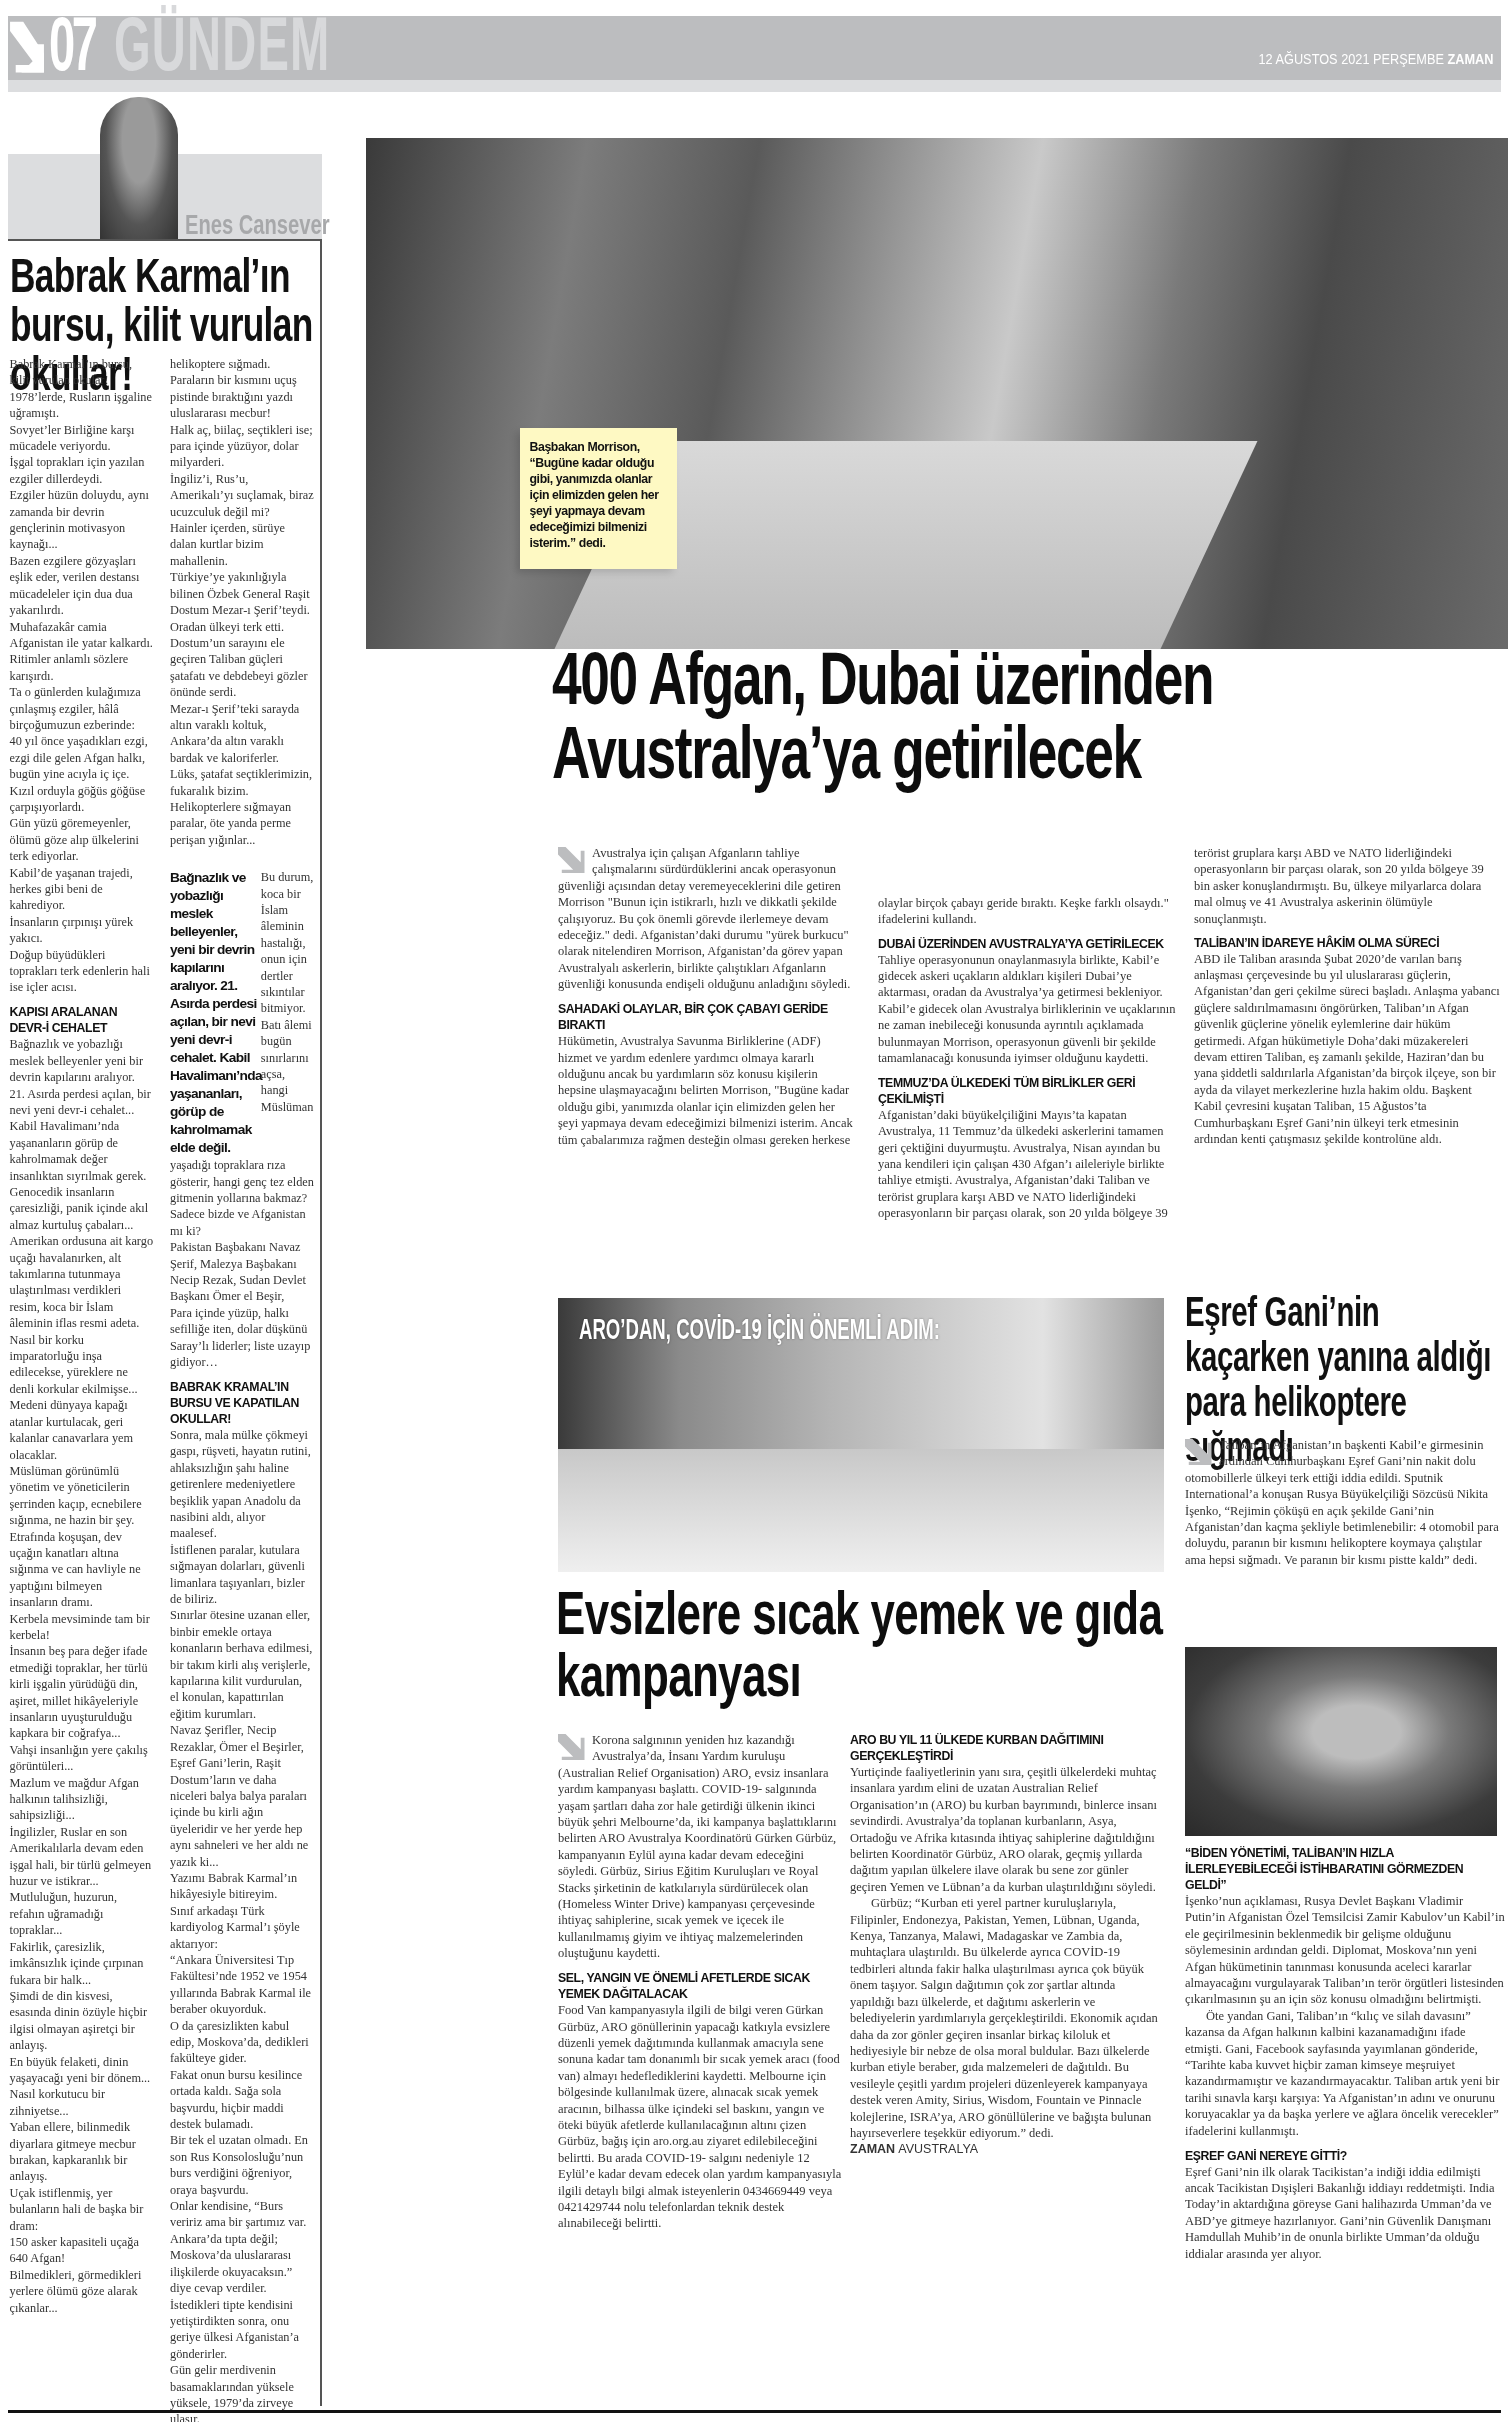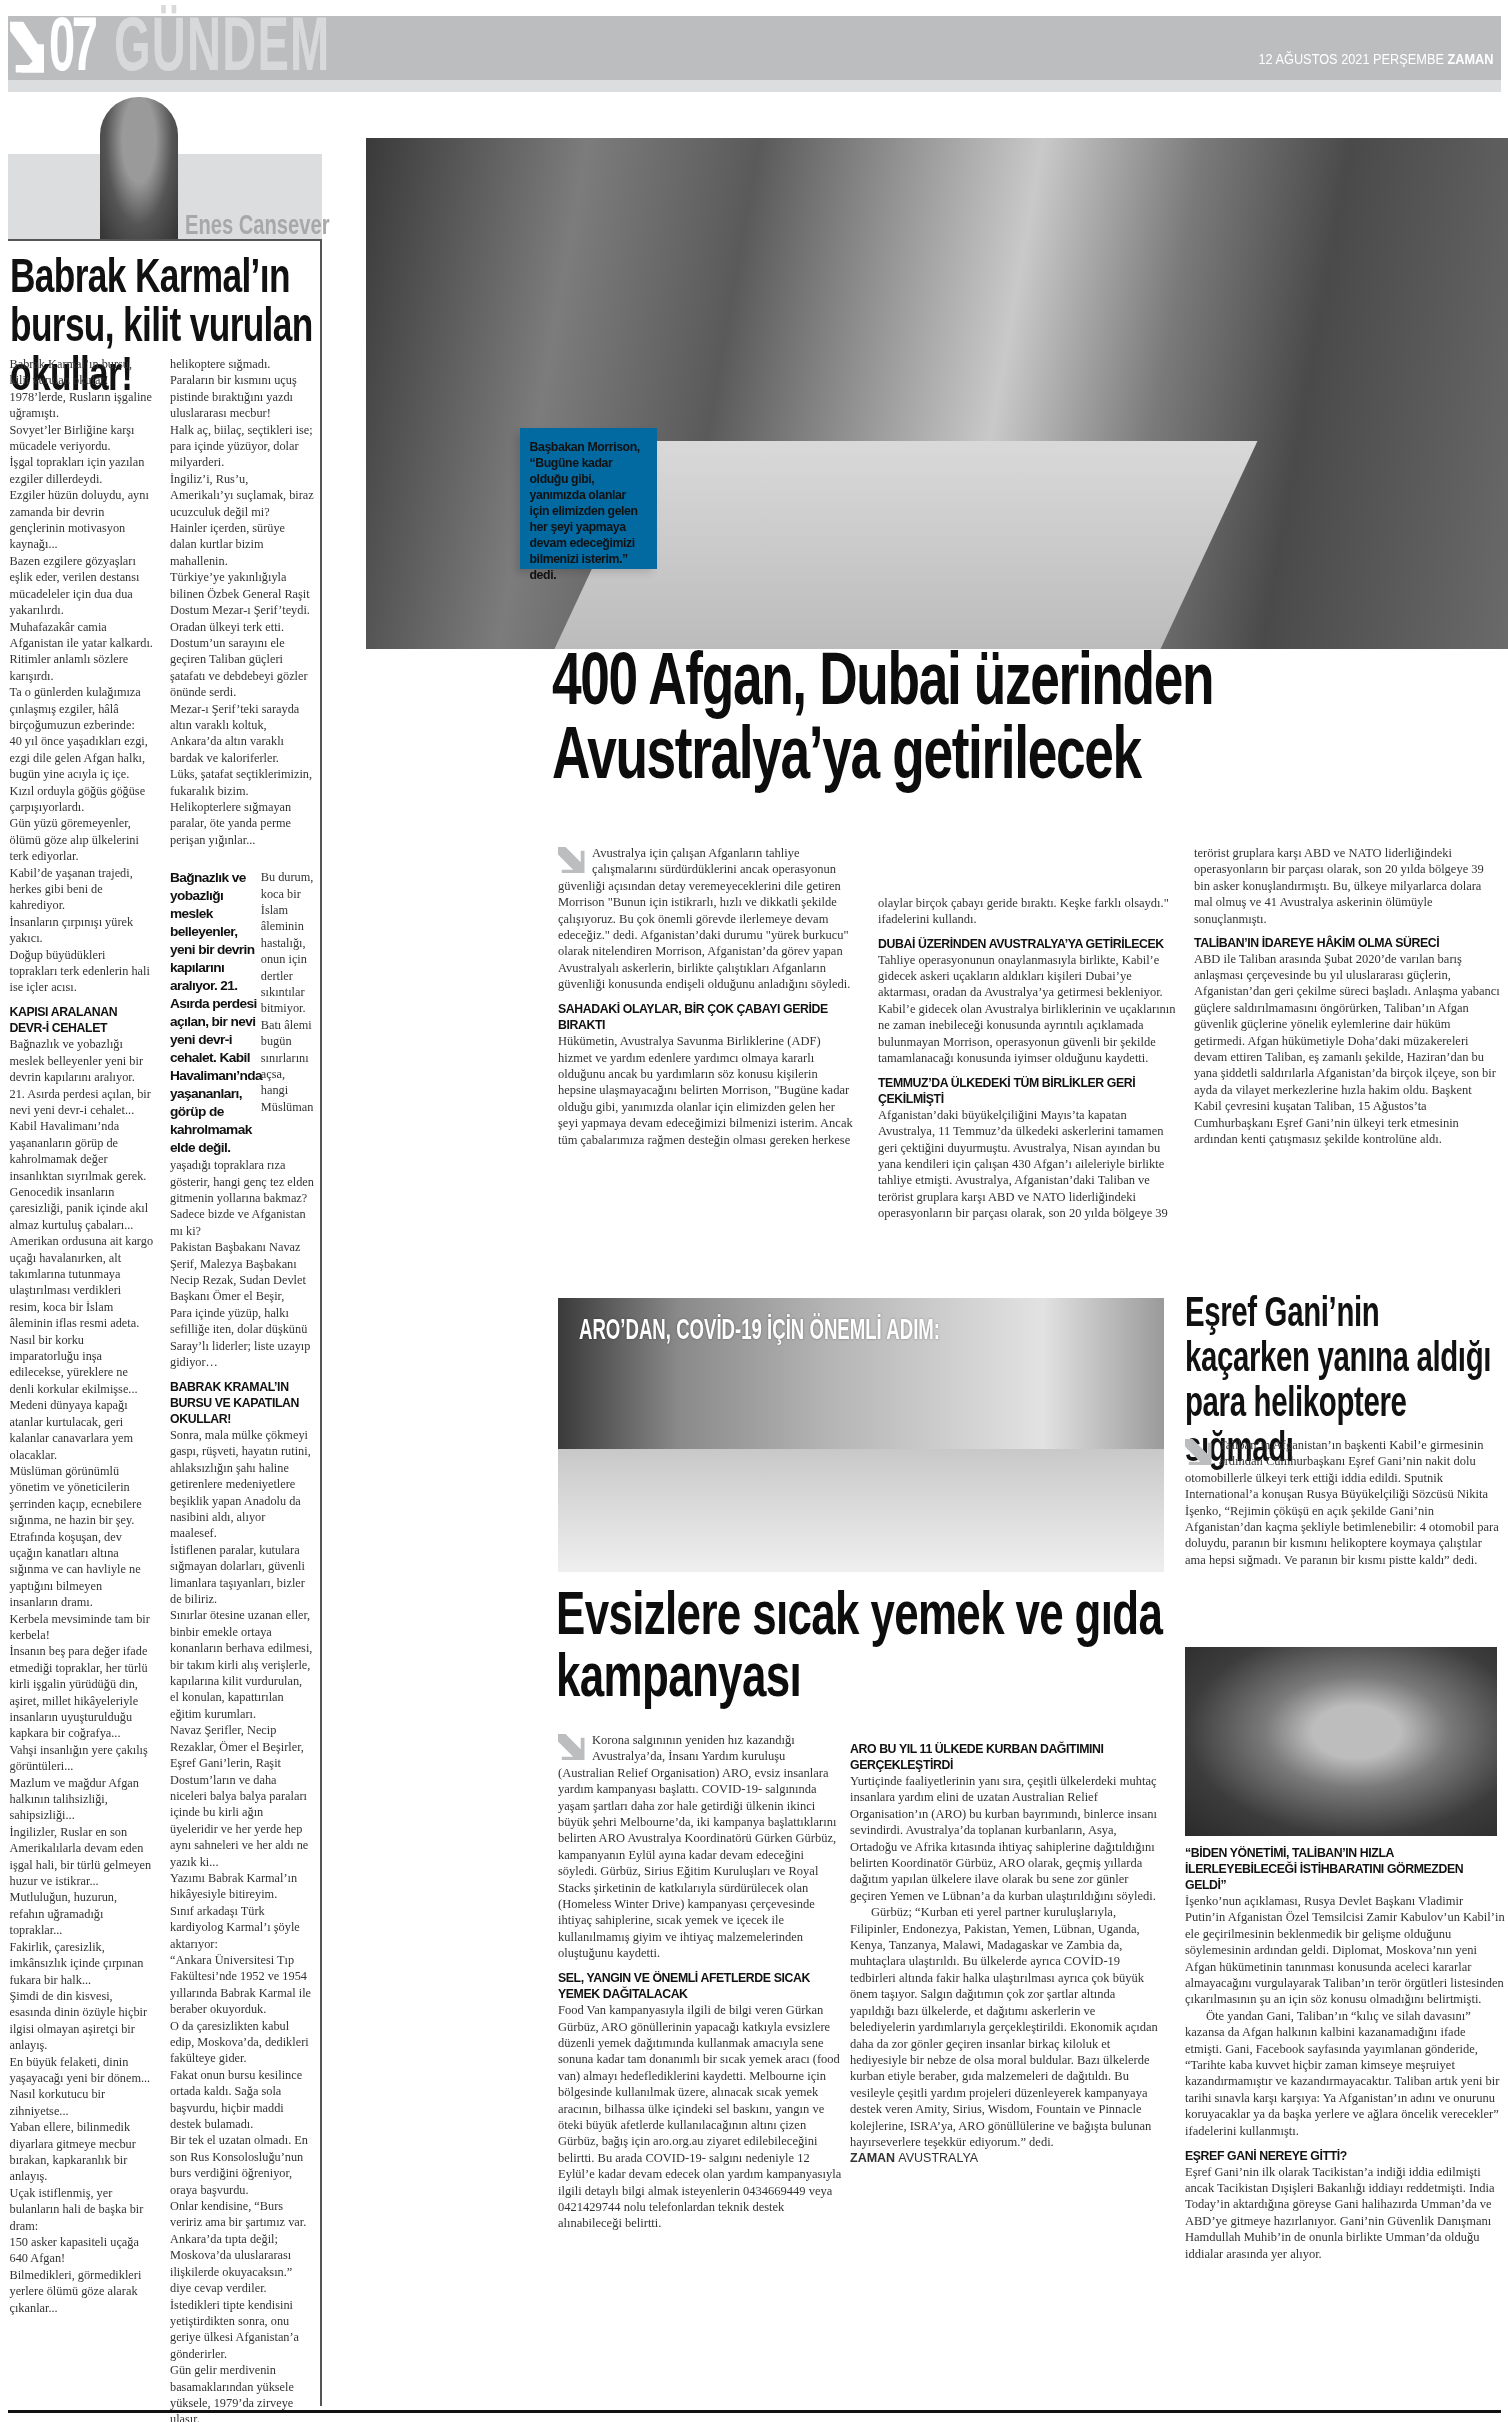--- a/index.html
+++ b/index.html
@@ -25,21 +25,21 @@
 .body-text{font:12.3px/16.4px "Liberation Serif",serif;color:#333}
 .body-text p{margin:0}
 .bold-verse{font:bold 12px/16px "Liberation Sans",sans-serif;color:#111;letter-spacing:-0.5px}
 .subhead{font:bold 12.3px/16px "Liberation Sans",sans-serif;color:#111;text-transform:uppercase;letter-spacing:-0.4px;margin-top:8.5px}
 #col-a{left:9.5px;top:356px;width:144px}
 #col-b{left:170px;top:356px;width:144px}
 #pullquote{font:bold 13.7px/18px "Liberation Sans",sans-serif;color:#111;letter-spacing:-0.6px;float:left;width:87px;margin-right:3.8px}
 
 #main-photo{left:366px;top:138px;width:1142px;height:511px;background:linear-gradient(100deg,#3a3a3a 0%,#7c7c7c 18%,#5a5a5a 32%,#999 45%,#c9c9c9 55%,#7a7a7a 68%,#4a4a4a 80%,#6a6a6a 100%)}
 #main-photo .table{position:absolute;left:237px;top:303px;width:606px;height:208px;background:linear-gradient(180deg,#d9d9d9,#bcbcbc);transform:skewX(-25deg)}
-#photo-caption{left:520px;top:428px;width:137px;height:141px;background:#0369a1;padding:11.4px 9.5px;font:bold 12.3px/16px "Liberation Sans",sans-serif;color:#111;letter-spacing:-0.4px;box-shadow:-3.8px 3.8px 7.6px rgba(0,0,0,.15)}
+#photo-caption{left:520px;top:428px;width:157px;height:141px;background:#fef9c3;padding:11.4px 9.5px;font:bold 12.3px/16px "Liberation Sans",sans-serif;color:#111;letter-spacing:-0.4px;box-shadow:-3.8px 3.8px 7.6px rgba(0,0,0,.15)}
 #main-headline{left:552px;top:642px;width:956px;font:bold 74px/74px "Liberation Sans",sans-serif;color:#0d0d0d;letter-spacing:-1.9px;transform:scaleX(.72);transform-origin:left top;width:1325px}
 .arrow-icon{display:inline-block;width:26.5px;height:26.5px;float:left;margin:1.9px 7.6px 0 0}
 .news-col{font:12.5px/16.4px "Liberation Serif",serif;color:#333}
 #news-c1{left:558px;top:845px;width:295px}
 #news-c2{left:878px;top:895px;width:301px}
 #news-c3{left:1194px;top:845px;width:308px}
 
 #aro-photo{left:558px;top:1298px;width:606px;height:274px;background:linear-gradient(90deg,#3a3a3a 0%,#8a8a8a 20%,#b5b5b5 45%,#cfcfcf 65%,#e2e2e2 80%,#9a9a9a 100%);overflow:hidden}
 #aro-photo .floor{position:absolute;left:0;bottom:0;width:100%;height:123px;background:linear-gradient(180deg,#c8c8c8,#efefef)}
 #aro-kicker{left:579px;top:1311px;font:bold 30px/36px "Liberation Sans",sans-serif;color:#fff;transform:scaleX(.62);transform-origin:left top;white-space:nowrap;text-shadow:0 0 2.8px rgba(0,0,0,.4)}
@@ -201,21 +201,21 @@
 <div id="aro-headline" class="abs">Evsizlere sıcak yemek ve gıda kampanyası</div>
 <div id="aro-c1" class="abs news-col">
   <svg class="arrow-icon" viewBox="0 0 28 28">
       <polygon points="0,0 8,0 24,16 24,4 28,4 28,28 4,28 4,24 16,24 0,8" fill="#bcbdbf"></polygon>
     </svg>
   <span>Korona salgınının yeniden hız kazandığı Avustralya’da, İnsanı Yardım kuruluşu (Australian Relief Organisation) ARO, evsiz insanlara yardım kampanyası başlattı. COVID-19- salgınında yaşam şartları daha zor hale getirdiği ülkenin ikinci büyük şehri Melbourne’da, iki kampanya başlattıklarını belirten ARO Avustralya Koordinatörü Gürken Gürbüz, kampanyanın Eylül ayına kadar devam edeceğini söyledi. Gürbüz, Sirius Eğitim Kuruluşları ve Royal Stacks şirketinin de katkılarıyla sürdürülecek olan (Homeless Winter Drive) kampanyası çerçevesinde ihtiyaç sahiplerine, sıcak yemek ve içecek ile kullanılmamış giyim ve ihtiyaç malzemelerinden oluştuğunu kaydetti.</span>
   <div class="subhead">SEL, YANGIN VE ÖNEMLİ AFETLERDE SICAK YEMEK DAĞITALACAK</div>
   <div>Food Van kampanyasıyla ilgili de bilgi veren Gürkan Gürbüz, ARO gönüllerinin yapacağı katkıyla evsizlere düzenli yemek dağıtımında kullanmak amacıyla sene sonuna kadar tam donanımlı bir sıcak yemek aracı (food van) almayı hedeflediklerini kaydetti. Melbourne için bölgesinde kullanılmak üzere, alınacak sıcak yemek aracının, bilhassa ülke içindeki sel baskını, yangın ve öteki büyük afetlerde kullanılacağının altını çizen Gürbüz, bağış için aro.org.au ziyaret edilebileceğini belirtti. Bu arada COVID-19- salgını nedeniyle 12 Eylül’e kadar devam edecek olan yardım kampanyasıyla ilgili detaylı bilgi almak isteyenlerin 0434669449 veya 0421429744 nolu telefonlardan teknik destek alınabileceği belirtti.</div>
 </div>
 <div id="aro-c2" class="abs news-col">
-  <div class="subhead" style="margin-top:9px">ARO BU YIL 11 ÜLKEDE KURBAN DAĞITIMINI GERÇEKLEŞTİRDİ</div>
+  <div class="subhead" style="margin-top:0">ARO BU YIL 11 ÜLKEDE KURBAN DAĞITIMINI GERÇEKLEŞTİRDİ</div>
   <div>Yurtiçinde faaliyetlerinin yanı sıra, çeşitli ülkelerdeki muhtaç insanlara yardım elini de uzatan Australian Relief Organisation’ın (ARO) bu kurban bayrımındı, binlerce insanı sevindirdi. Avustralya’da toplanan kurbanların, Asya, Ortadoğu ve Afrika kıtasında ihtiyaç sahiplerine dağıtıldığını belirten Koordinatör Gürbüz, ARO olarak, geçmiş yıllarda dağıtım yapılan ülkelere ilave olarak bu sene zor günler geçiren Yemen ve Lübnan’a da kurban ulaştırıldığını söyledi.</div>
   <div style="text-indent:21px">Gürbüz; “Kurban eti yerel partner kuruluşlarıyla, Filipinler, Endonezya, Pakistan, Yemen, Lübnan, Uganda, Kenya, Tanzanya, Malawi, Madagaskar ve Zambia da, muhtaçlara ulaştırıldı. Bu ülkelerde ayrıca COVİD-19 tedbirleri altında fakir halka ulaştırılması ayrıca çok büyük önem taşıyor. Salgın dağıtımın çok zor şartlar altında yapıldığı bazı ülkelerde, et dağıtımı askerlerin ve belediyelerin yardımlarıyla gerçekleştirildi. Ekonomik açıdan daha da zor gönler geçiren insanlar birkaç kiloluk et hediyesiyle bir nebze de olsa moral buldular. Bazı ülkelerde kurban etiyle beraber, gıda malzemeleri de dağıtıldı. Bu vesileyle çeşitli yardım projeleri düzenleyerek kampanyaya destek veren Amity, Sirius, Wisdom, Fountain ve Pinnacle kolejlerine, ISRA’ya, ARO gönüllülerine ve bağışta bulunan hayırseverlere teşekkür ediyorum.” dedi.</div>
   <div><b class="cond">ZAMAN</b> <span class="cond">AVUSTRALYA</span></div>
 </div>
 
 <div id="gani-headline" class="abs">Eşref Gani’nin kaçarken yanına aldığı para helikoptere sığmadı</div>
 <div id="gani-intro" class="abs news-col">
   <svg class="arrow-icon" viewBox="0 0 28 28">
       <polygon points="0,0 8,0 24,16 24,4 28,4 28,28 4,28 4,24 16,24 0,8" fill="#bcbdbf"></polygon>
     </svg>

